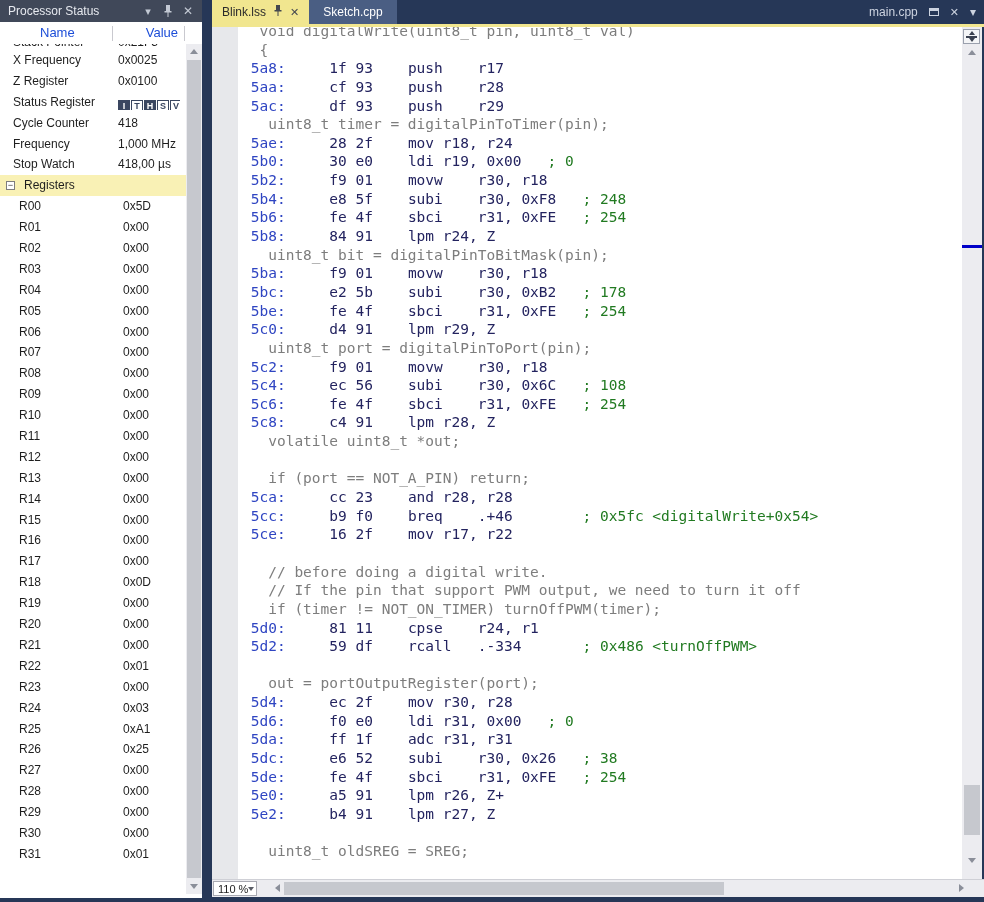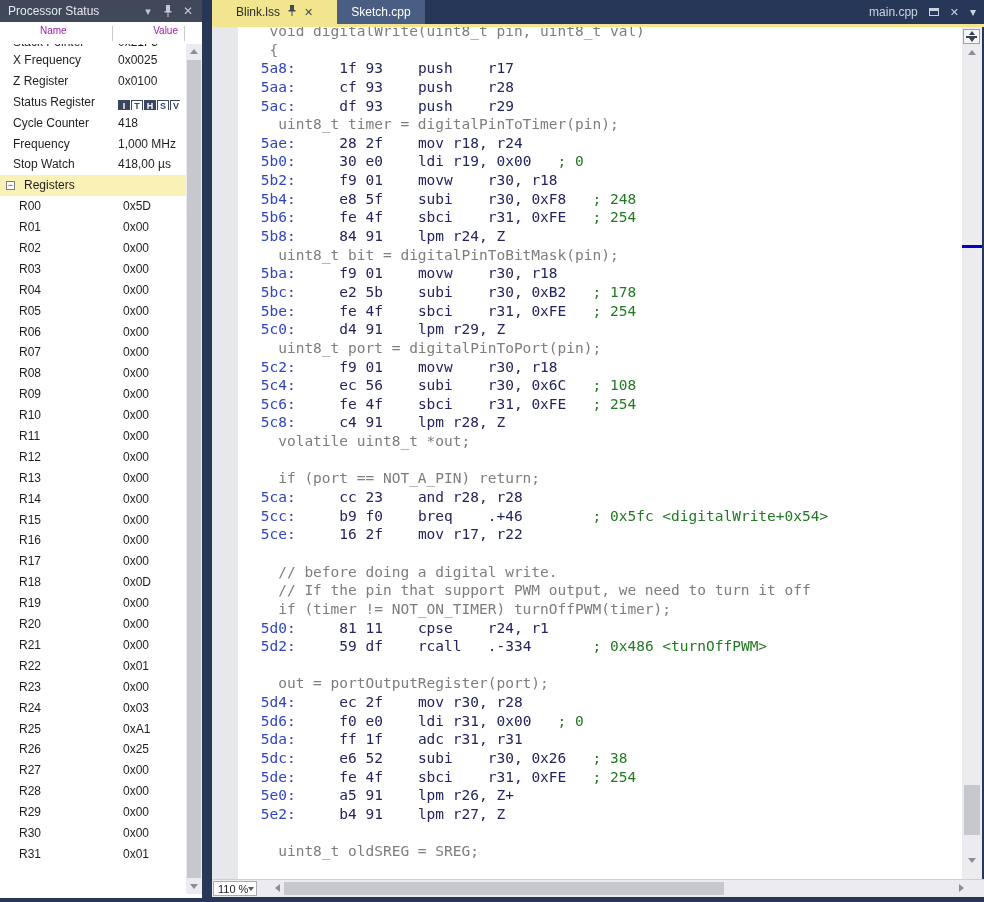--- a/index.html
+++ b/index.html
@@ -11,21 +11,21 @@
   }
   html,body{margin:0;padding:0}
   body{width:984px;height:902px;position:relative;overflow:hidden;background:var(--shell-bg);
        font-family:"Liberation Sans",sans-serif;-webkit-font-smoothing:antialiased}
   
   #left-panel{position:absolute;left:0;top:0;width:202px;height:898px;background:#fff}
   #panel-title{height:22px;background:var(--panel-title-bg);color:var(--panel-title-fg);
                font-size:12px;line-height:22px;padding-left:8px;position:relative}
   .title-ico{position:absolute;top:0;height:22px;width:16px;text-align:center;color:#c3c9d4;font-size:11px;line-height:22px;cursor:default}
   #t-chevron{right:46px}#t-pin{right:26px}#t-close{right:6px;font-size:12px}
-  #col-header{position:relative;height:22px;font-size:10px;color:#a21caf;background:#fff}
+  #col-header{position:relative;height:22px;font-size:13px;color:#1d4ed8;background:#fff}
   #col-name{position:absolute;left:40px;top:3px}
   #col-value{position:absolute;right:24px;top:3px}
   .hsep{position:absolute;top:4px;width:1px;height:15px;background:#c9c9cf}
   #proc-rows{position:absolute;top:44px;left:0;width:186px}
   .prow{height:20.9px;position:relative;font-size:12px;line-height:20.9px;color:#1e1e1e}
   .pname{position:absolute;left:13px;white-space:nowrap}
   .pval{position:absolute;left:118px;white-space:nowrap}
   .reg-row .pname{left:19px}.reg-row .pval{left:123px}
   .grp-row{background:var(--selected-row-bg)}
   .grp-row .pname{left:24px}
@@ -40,31 +40,31 @@
   #lp-scroll{position:absolute;left:186px;top:44px;height:850px;width:16px;background:var(--scroll-track)}
   #lp-thumb{position:absolute;left:1px;top:16px;width:14px;height:818px;background:var(--scroll-thumb)}
   .tri-up{width:0;height:0;border-left:4px solid transparent;border-right:4px solid transparent;border-bottom:5px solid #8a8e99}
   .tri-down{width:0;height:0;border-left:4px solid transparent;border-right:4px solid transparent;border-top:5px solid #8a8e99}
   .tri-left{width:0;height:0;border-top:4px solid transparent;border-bottom:4px solid transparent;border-right:5px solid #8a8e99}
   .tri-right{width:0;height:0;border-top:4px solid transparent;border-bottom:4px solid transparent;border-left:5px solid #8a8e99}
   #lp-up{position:absolute;left:4px;top:5px}#lp-down{position:absolute;left:4px;top:840px}
   
   #editor{position:absolute;left:212px;top:0;width:772px;height:902px}
   #tabs{position:absolute;left:0;top:0;height:24px;display:flex}
-  .tab{height:24px;display:flex;align-items:center;font-size:12px;padding:0 24px;gap:7px;cursor:default}
+  .tab{height:24px;display:flex;align-items:center;font-size:12px;padding:0 10px;gap:7px;cursor:default}
   .tab.active{background:var(--active-tab-bg);color:var(--active-tab-fg)}
   .tab.inactive{background:var(--inactive-tab-bg);color:var(--inactive-tab-fg);padding:0 14px}
   .tab .tclose{font-size:11px;color:#44484f}
   .pin-svg{display:block}
   #tab-controls{position:absolute;right:8px;top:0;height:24px;display:flex;align-items:center;gap:11px;color:#ccd3e0;font-size:12px}
   #float-ico{width:10px;height:8px;border:1px solid #ccd3e0;border-top-width:3px;box-sizing:border-box}
   #tab-accent{position:absolute;left:0;top:24px;width:772px;height:3px;background:var(--active-tab-bg)}
   #code-margin{position:absolute;left:0;top:27px;width:26px;height:852px;background:var(--margin-bg)}
   #code-area{position:absolute;left:26px;top:27px;width:724px;height:852px;background:var(--editor-bg);overflow:hidden}
-  #code-lines{margin-top:-5px;padding-left:14px}
+  #code-lines{margin-top:-5px;padding-left:4px}
   .code-line{white-space:pre;font-family:"DejaVu Sans Mono","Liberation Mono",monospace;
              font-size:14.5px;height:18.65px;line-height:18.65px}
   .c-src{color:var(--src-color)} .c-addr{color:var(--addr-color)} .c-code{color:var(--code-color)} .c-com{color:var(--comment-color)}
   
   #v-scroll{position:absolute;left:750px;top:27px;width:20px;height:852px;background:var(--scroll-track)}
   #split-btn{position:absolute;left:1px;top:2px;width:17px;height:15px;background:#f4f5f7;border:1px solid #9aa0ad;box-sizing:border-box}
   #split-btn .bar{position:absolute;left:2px;top:6px;width:11px;height:2px;background:#3a4150}
   #split-btn .su{position:absolute;left:5px;top:1px;width:0;height:0;border-left:3px solid transparent;border-right:3px solid transparent;border-bottom:4px solid #3a4150}
   #split-btn .sd{position:absolute;left:5px;bottom:1px;width:0;height:0;border-left:3px solid transparent;border-right:3px solid transparent;border-top:4px solid #3a4150}
   #v-up{position:absolute;left:6px;top:23px}

